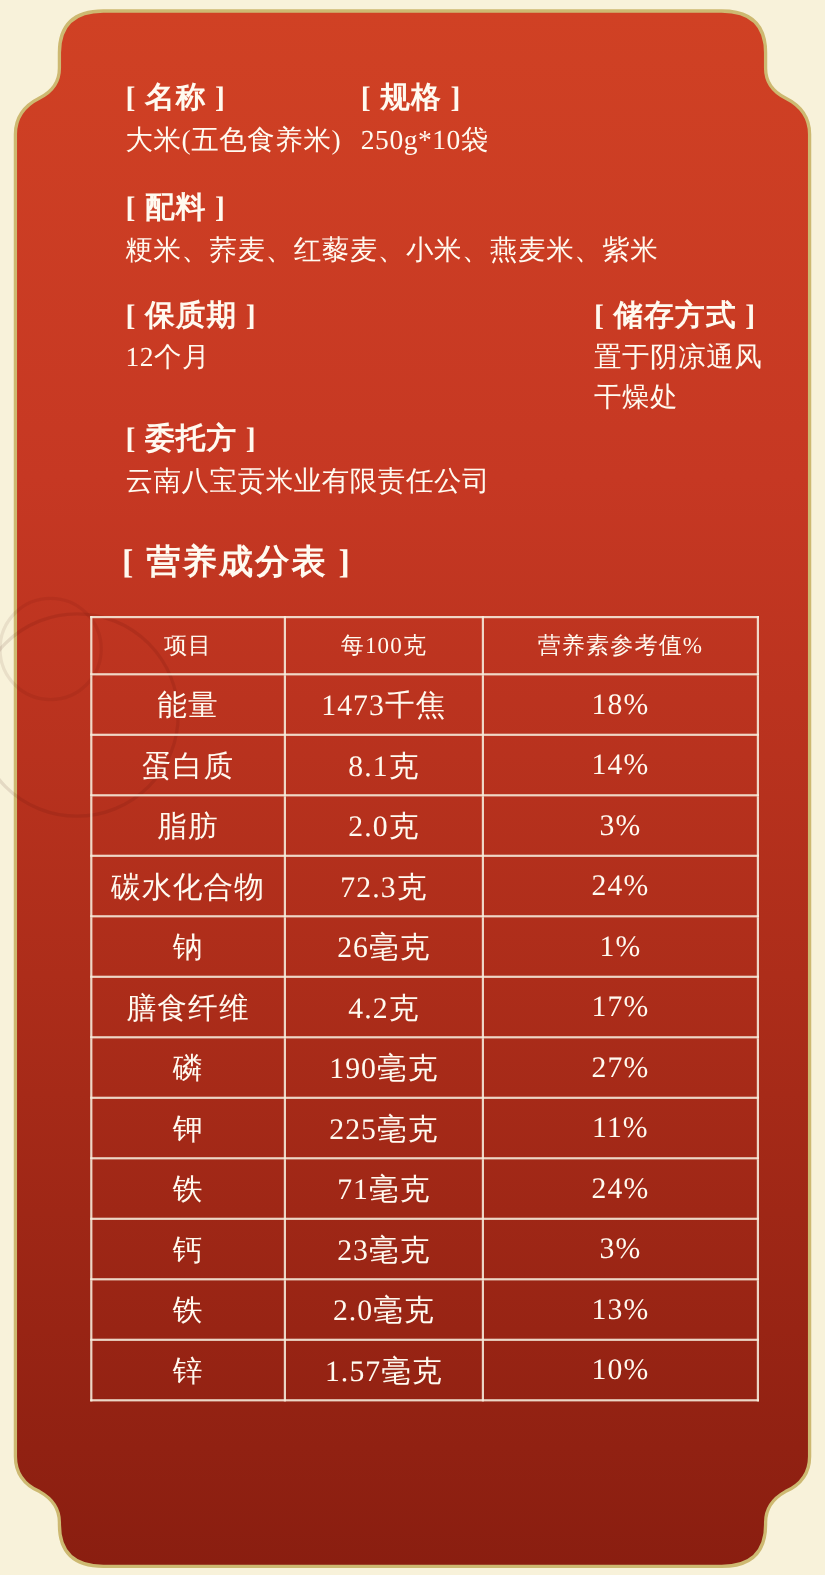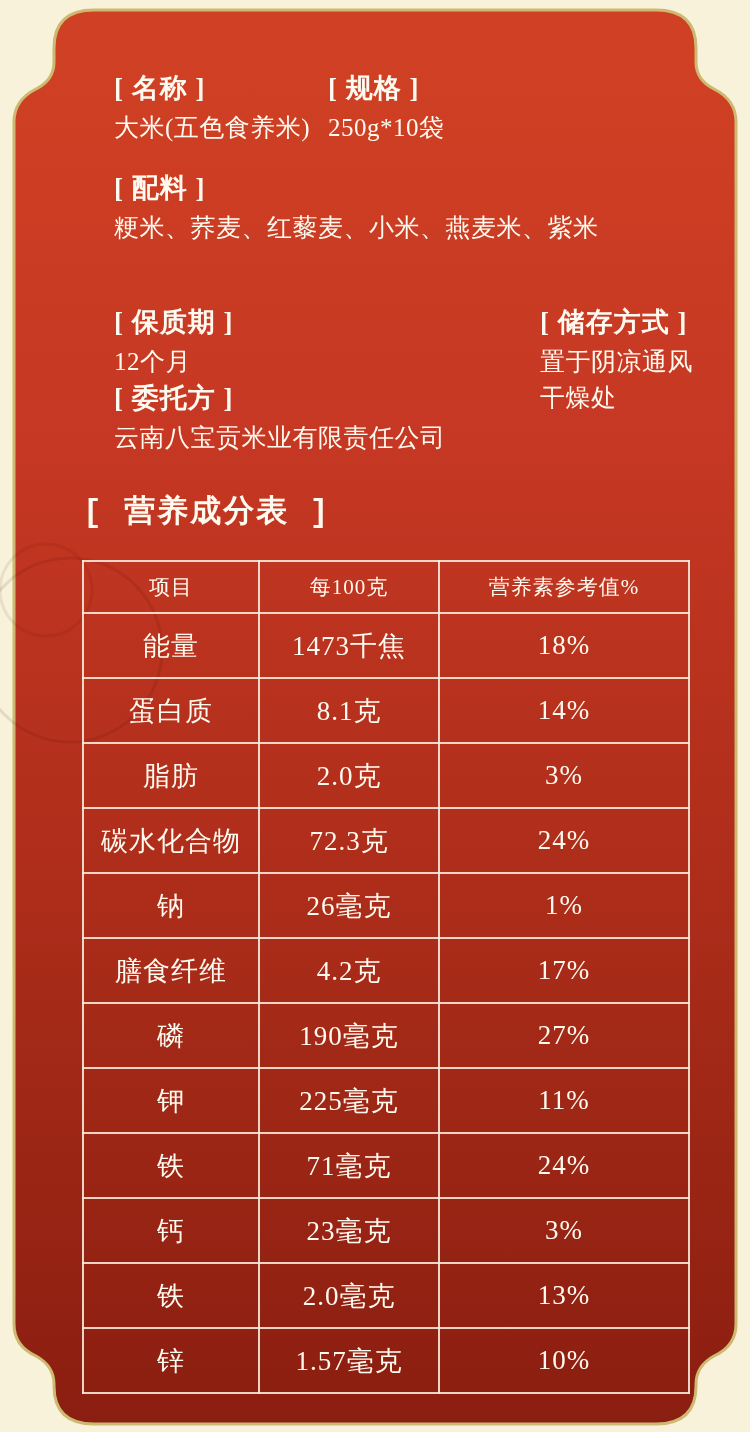--- a/index.html
+++ b/index.html
@@ -19,57 +19,57 @@
     width:750px;height:1432px;
     overflow:hidden;
     border-radius:8px;
   }
   .plaque-svg{position:absolute;inset:0;display:block;}
   .content{position:absolute;inset:0;color:var(--txt);}
 
   .info-row{position:absolute;display:flex;}
   .row1{top:70px;left:114px;right:30px;}
   .row2{top:170px;left:114px;right:30px;}
-  .row3{top:268px;left:114px;right:24px;margin-top:36px;}
+  .row3{top:268px;left:114px;right:24px;}
   .row4{top:380px;left:114px;right:30px;}
   .col-a{width:214px;flex:none;}
   .col-b{width:160px;flex:none;}
   .col-c{flex:1;}
   .col-d{width:211px;flex:none;}
   .col-e{width:215px;flex:none;}
   .field-label{
     font-size:27px;font-weight:700;line-height:36px;
     letter-spacing:1px;white-space:nowrap;
   }
   .field-value{
     font-size:25px;font-weight:400;line-height:36px;
     margin-top:4px;letter-spacing:.5px;
   }
   .wrap-value{width:172px;white-space:normal;}
 
   .nutri-title{
-    position:absolute;top:490px;left:83px;
-    font-size:31px;font-weight:700;letter-spacing:2px;font-family:Liberation Mono, monospace;
+    position:absolute;top:490px;left:111px;
+    font-size:31px;font-weight:700;letter-spacing:2px;
   }
   .nutri-table{
     position:absolute;top:560px;left:82px;
     border-collapse:collapse;table-layout:fixed;
   }
   .nutri-table col.c1{width:176px;}
   .nutri-table col.c2{width:180px;}
   .nutri-table col.c3{width:250px;}
   .nutri-table th,.nutri-table td{
     border:2px solid var(--line);
     text-align:center;vertical-align:middle;
     color:var(--txt);
     font-weight:400;
     letter-spacing:1px;
   }
   .nutri-table th{height:52px;font-size:21px;}
-  .nutri-table td{height:65px;font-size:27px;}
+  .nutri-table td{height:55px;font-size:27px;}
 </style>
 </head>
 <body>
 
 <div class="stage">
 
   <svg class="plaque-svg" viewBox="0 0 750 1432" aria-hidden="true">
     <defs>
       <linearGradient id="redgrad" x1="0" y1="0" x2="0" y2="1">
         <stop offset="0" stop-color="#d04124"></stop>

